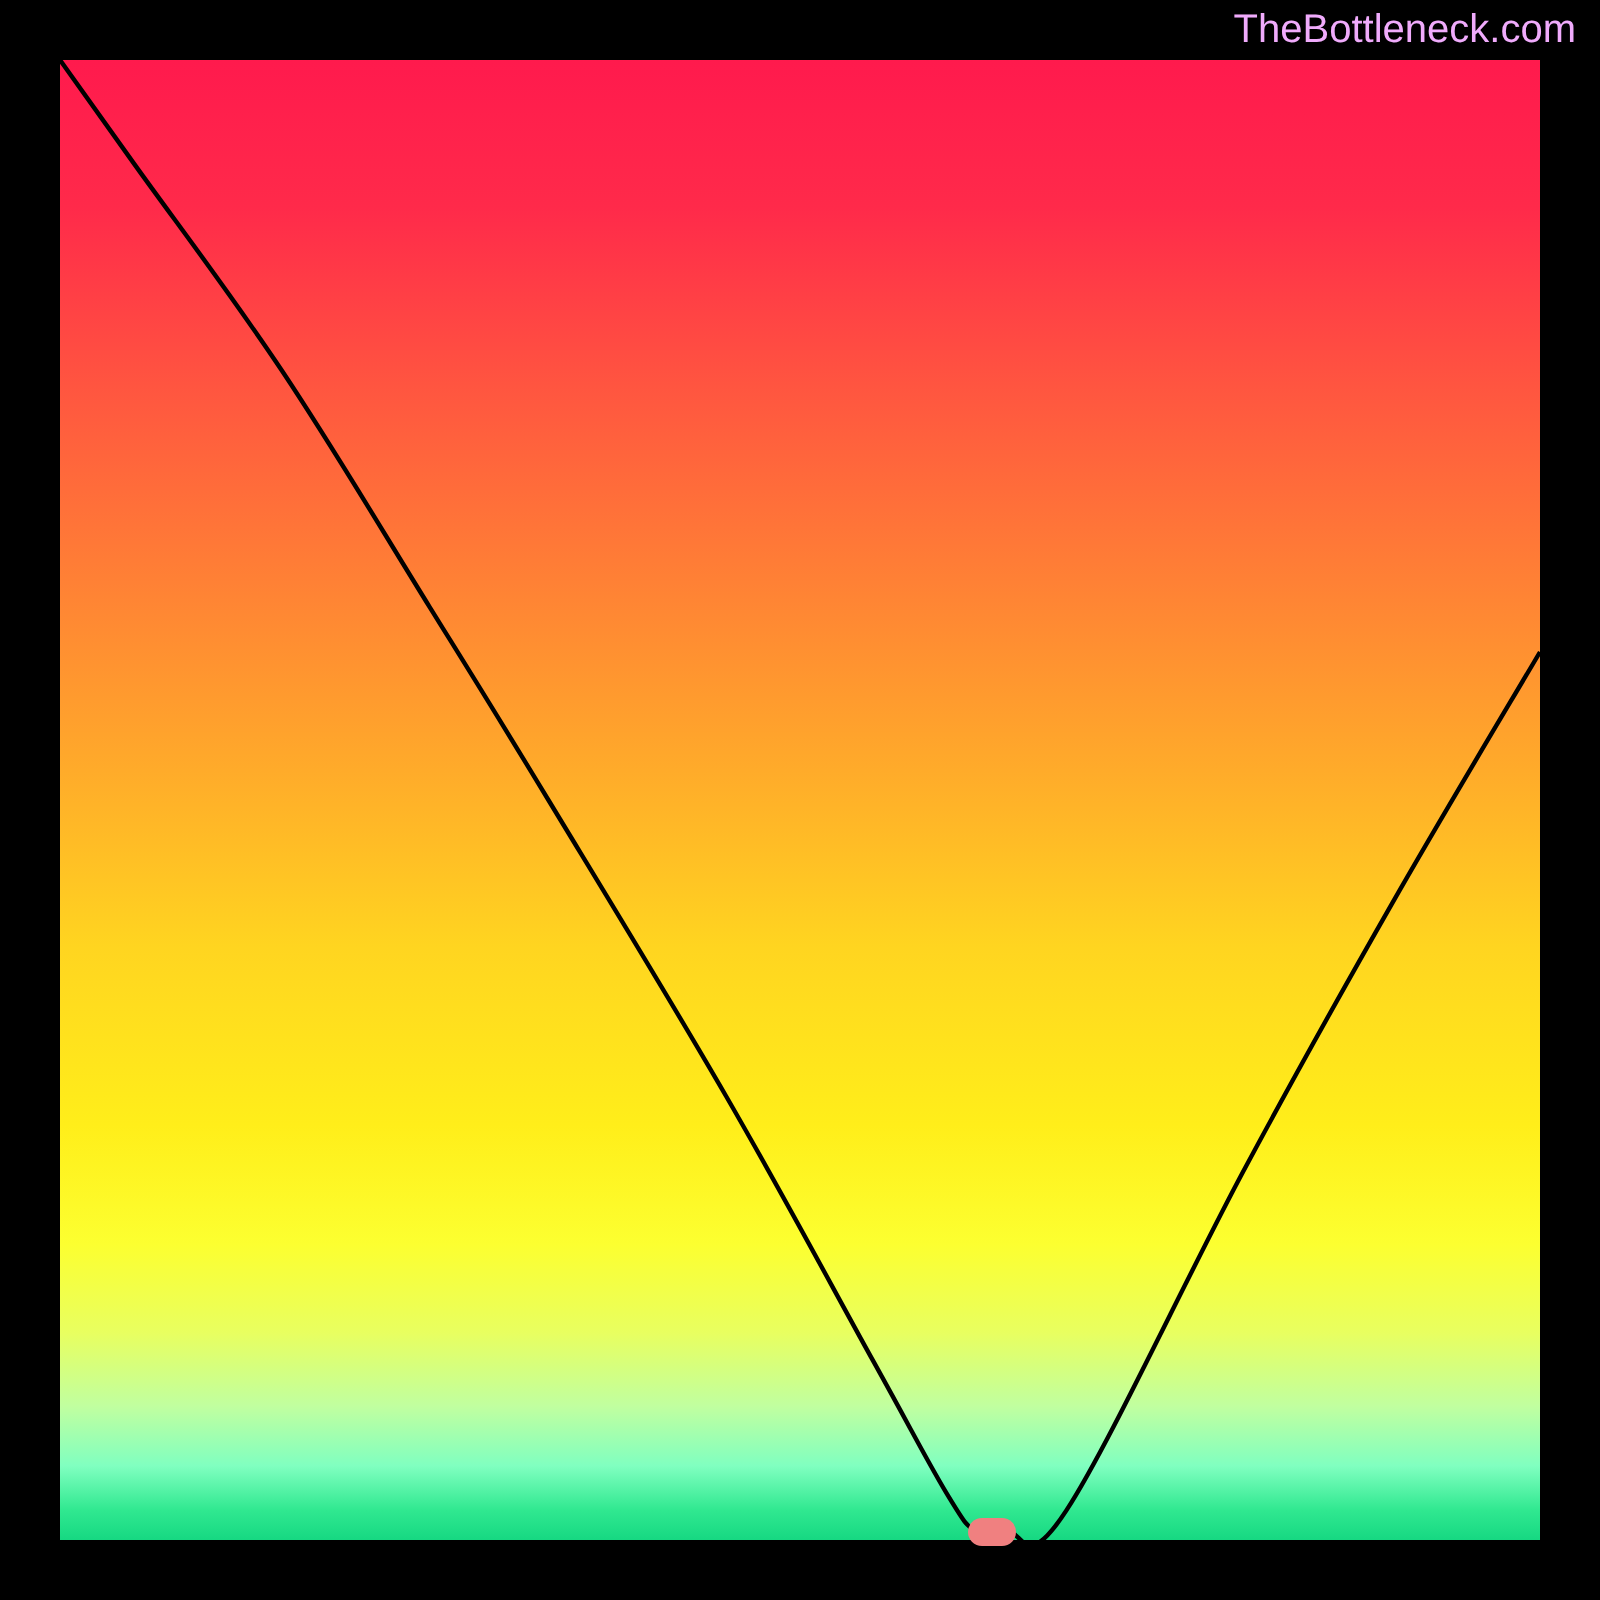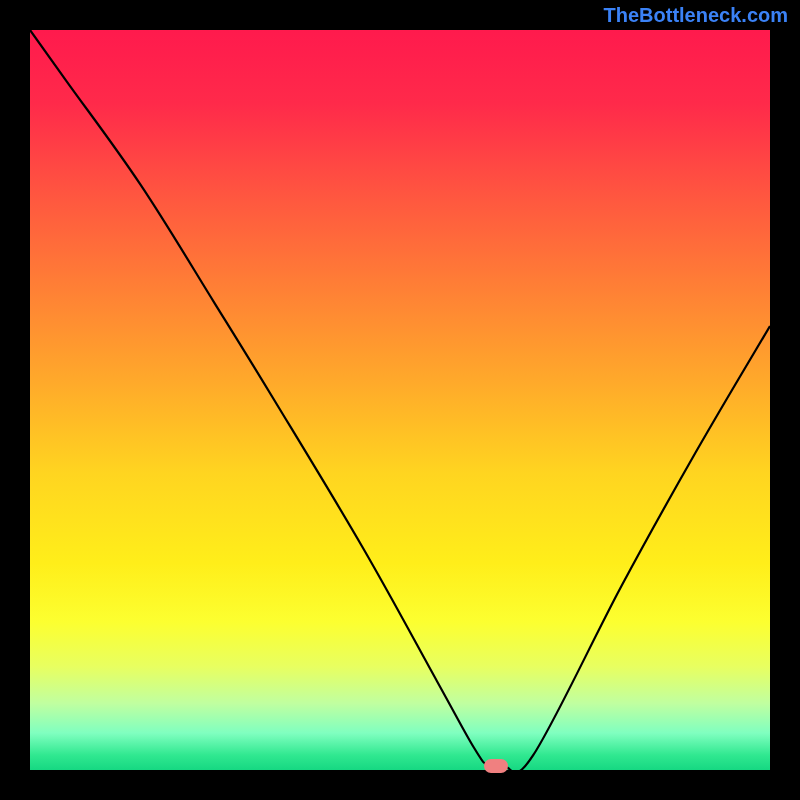--- a/index.html
+++ b/index.html
@@ -8,23 +8,23 @@
     height: 800px;
     background: #000000;
     position: relative;
     overflow: hidden;
     font-family: Arial, sans-serif;
   }
   .watermark {
     position: absolute;
     top: 4px;
     right: 12px;
-    color: #3b82f6;
+    color: #f0abfc;
     font-size: 20px;
-    font-weight: 700;
+    font-weight: 400;
     z-index: 10;
   }
   .plot-area {
     position: absolute;
     left: 30px;
     top: 30px;
     width: 740px;
     height: 740px;
     background: linear-gradient(to bottom,
       #ff1a4d 0%,

